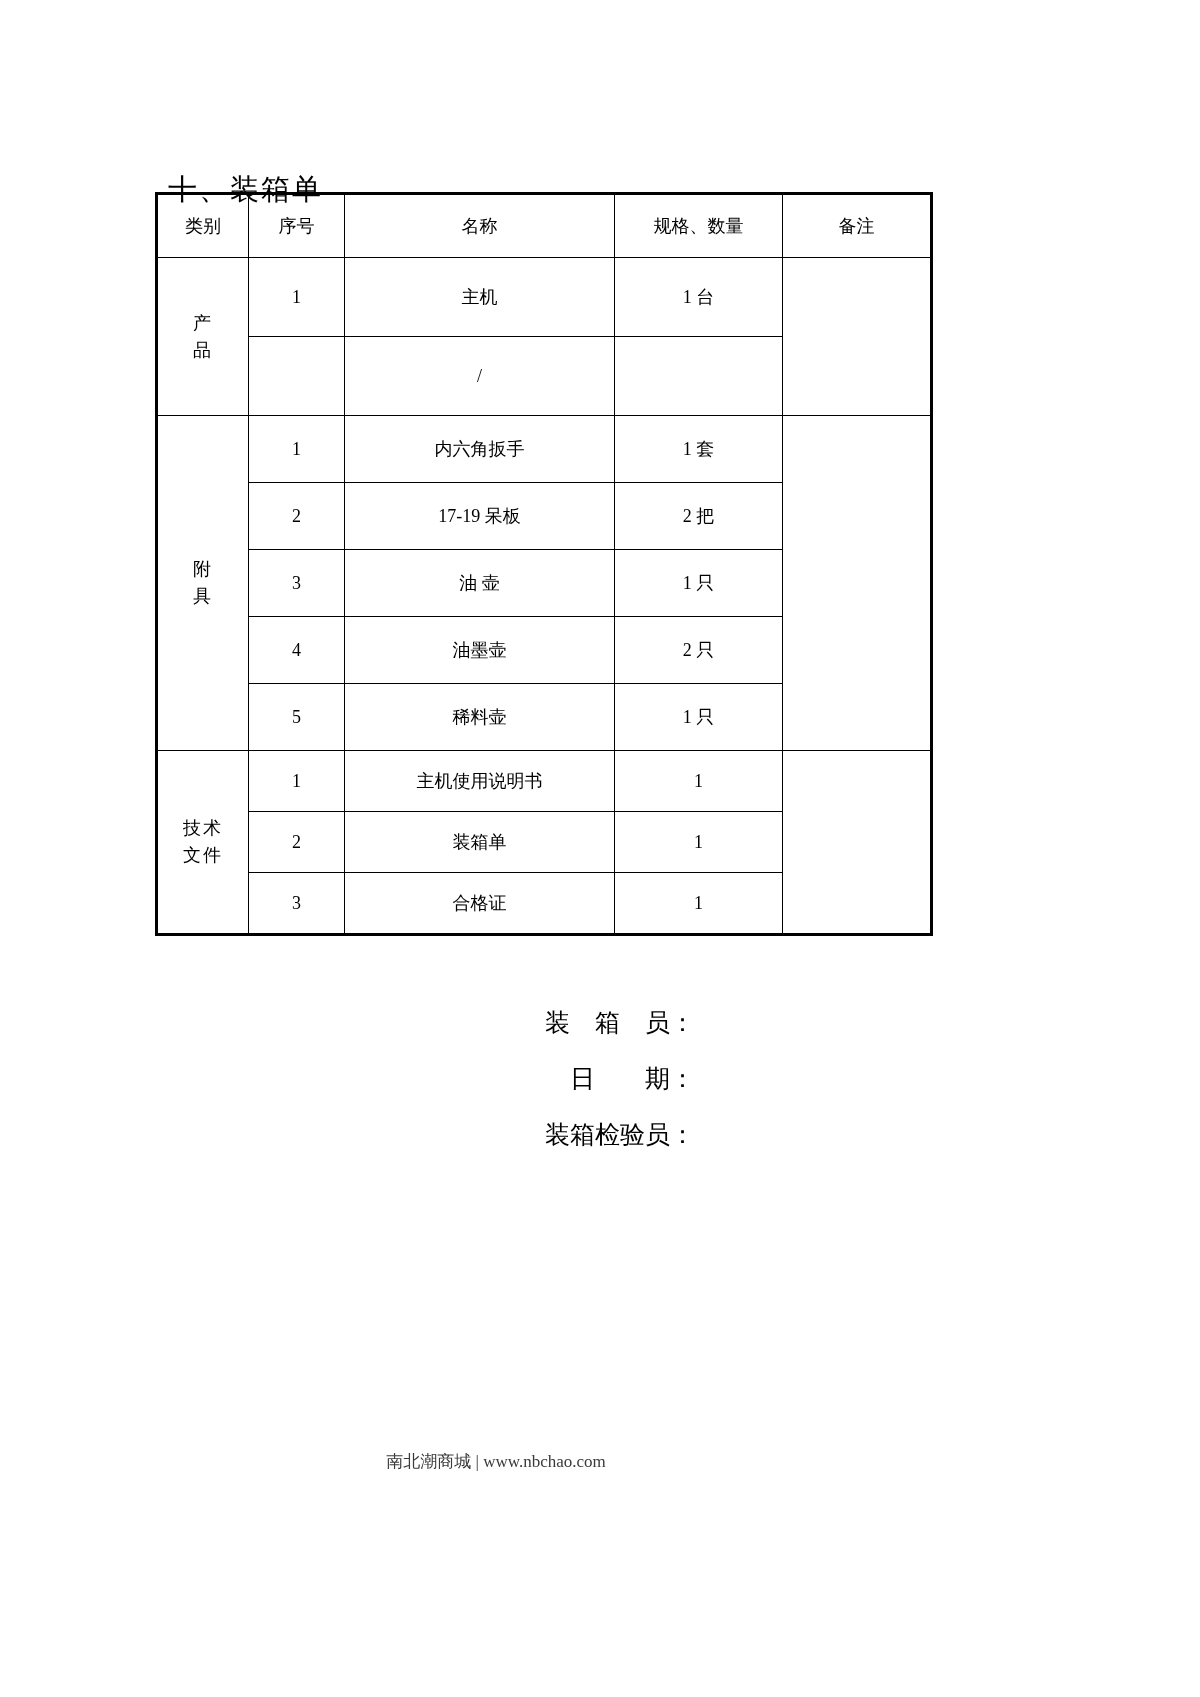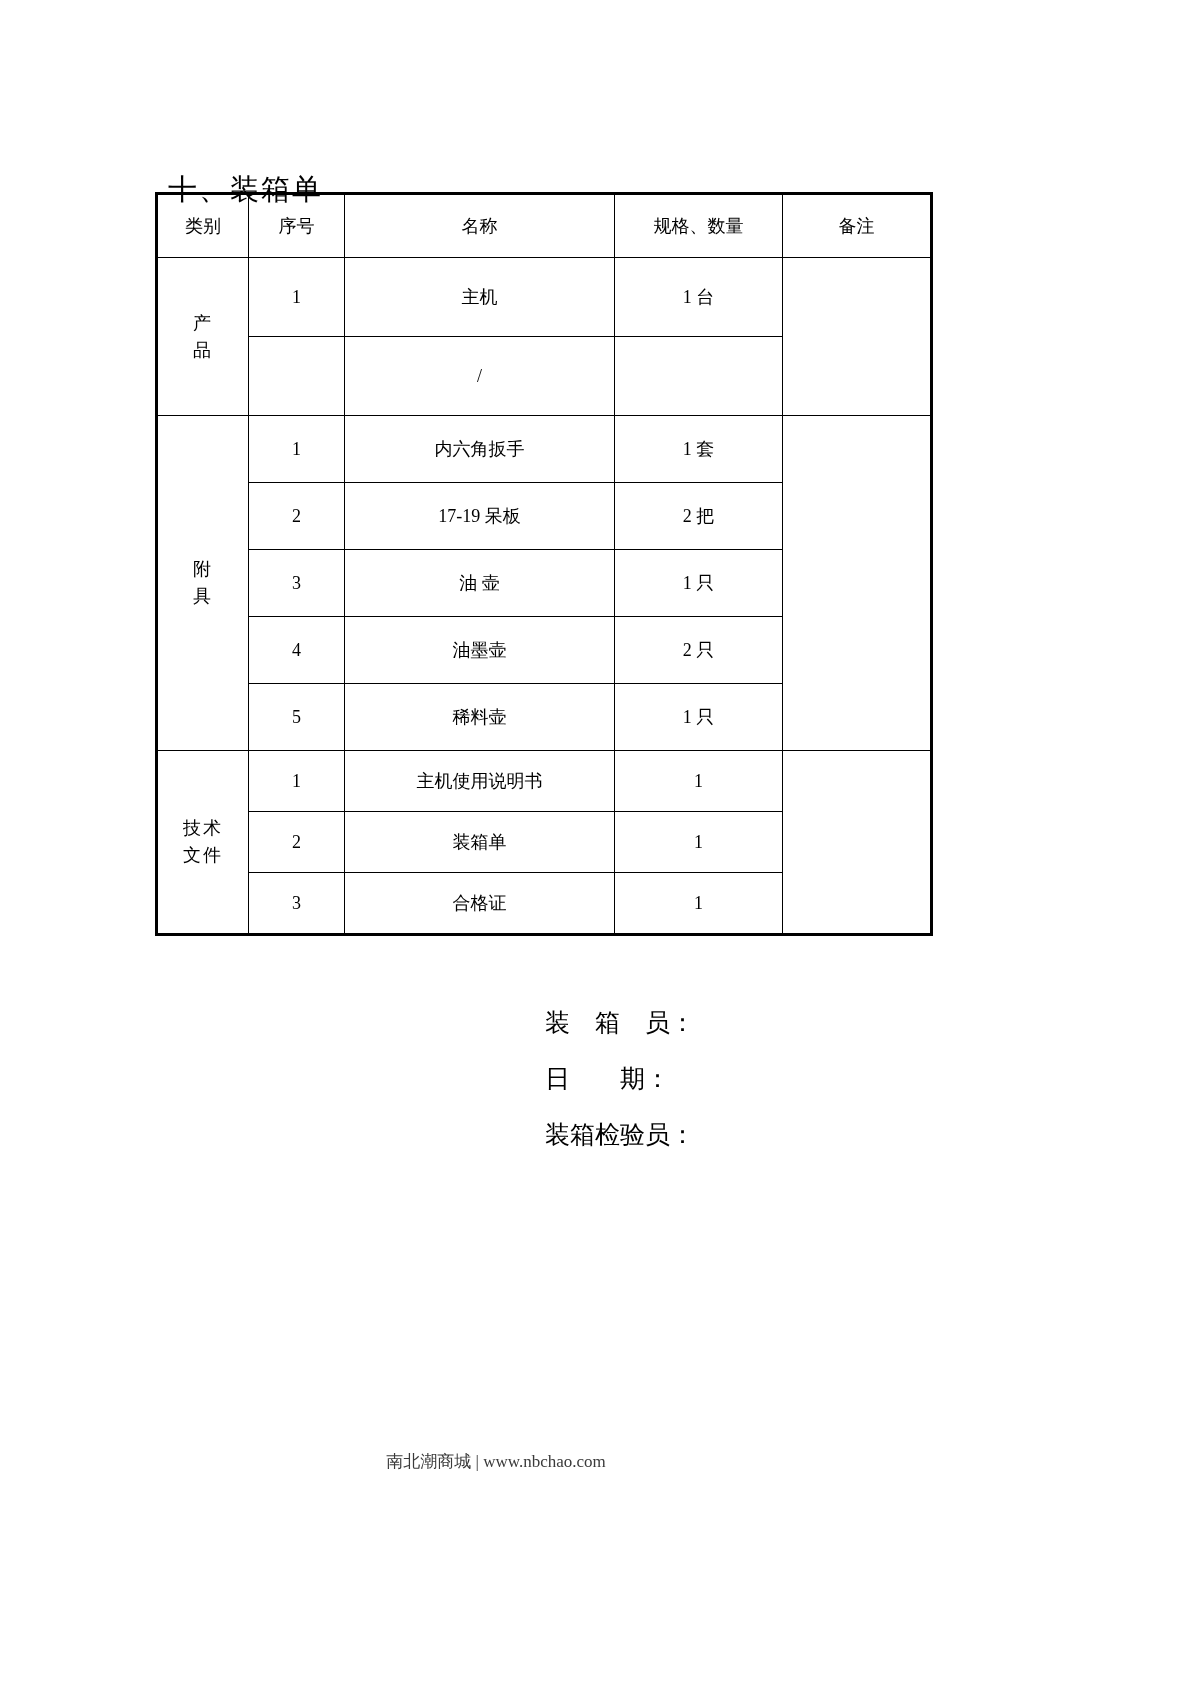--- a/index.html
+++ b/index.html
@@ -70,20 +70,21 @@
   .thickline-top td { border-top: 3px solid #000; }
   .thick-right { border-right: 3px solid #000 !important; }
 
   .sig-block {
     position: absolute;
     left: 545px;
     top: 995px;
     font-size: 25px;
     line-height: 56px;
     font-family: "Liberation Serif", "DejaVu Serif", serif;
+    text-align: right;
   }
   .sig-line { white-space: pre; }
 
   .footer {
     position: absolute;
     left: 0;
     top: 1450px;
     width: 992px;
     text-align: center;
     font-size: 17px;

